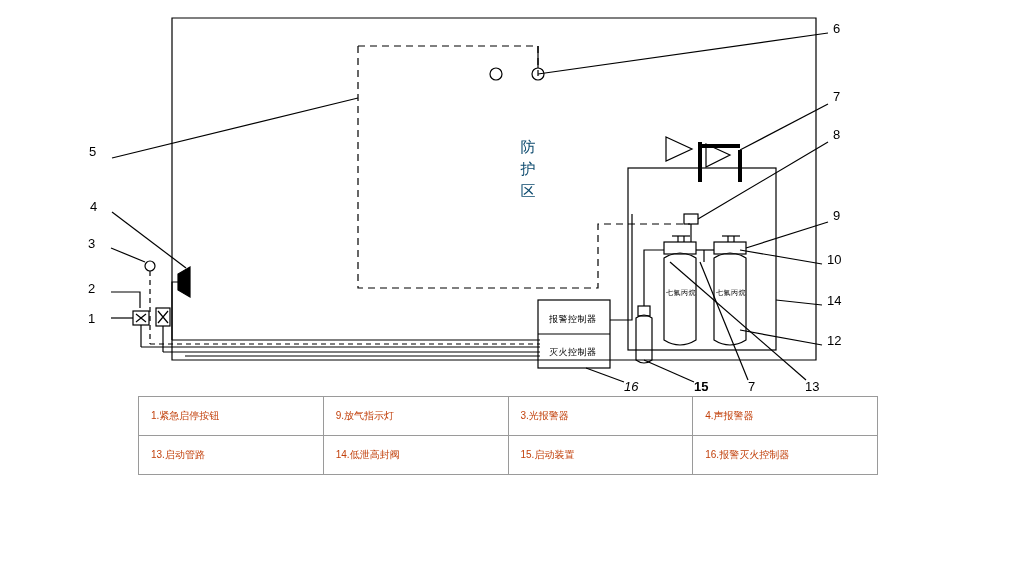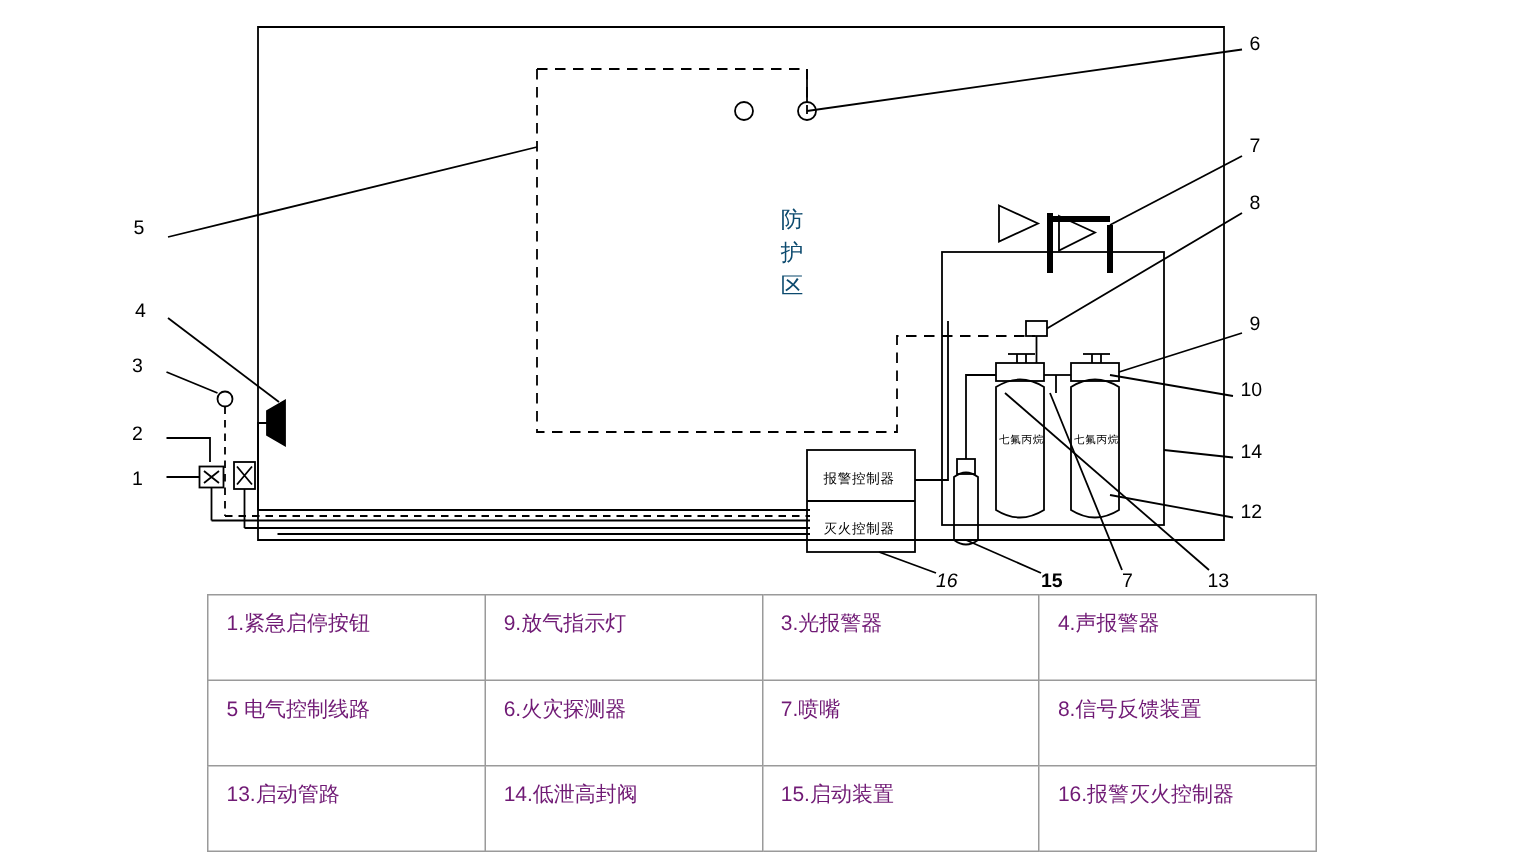--- a/index.html
+++ b/index.html
@@ -29,23 +29,23 @@
     position: absolute;
     left: 138px;
     top: 396px;
     width: 740px;
     border-collapse: collapse;
     table-layout: fixed;
   }
   .legend td {
     border: 1px solid #9a9a9a;
     height: 38px;
-    padding: 0 0 18px 12px;
-    font-size: 14px;
-    color: #701a75;
+    padding: 0 0 0 12px;
+    font-size: 10px;
+    color: #c2410c;
     white-space: nowrap;
     vertical-align: middle;
   }
   .callout {
     position: absolute;
     font-size: 13px;
     color: #000;
     line-height: 1;
   }
   .zone-label {
@@ -192,26 +192,20 @@
 
   <table class="legend">
     <tbody>
       <tr>
         <td>1.紧急启停按钮</td>
         <td>9.放气指示灯</td>
         <td>3.光报警器</td>
         <td>4.声报警器</td>
       </tr>
       <tr>
-        <td>5 电气控制线路</td>
-        <td>6.火灾探测器</td>
-        <td>7.喷嘴</td>
-        <td>8.信号反馈装置</td>
-      </tr>
-      <tr>
         <td>13.启动管路</td>
         <td>14.低泄高封阀</td>
         <td>15.启动装置</td>
         <td>16.报警灭火控制器</td>
       </tr>
     </tbody>
   </table>
 
 </div>
 

